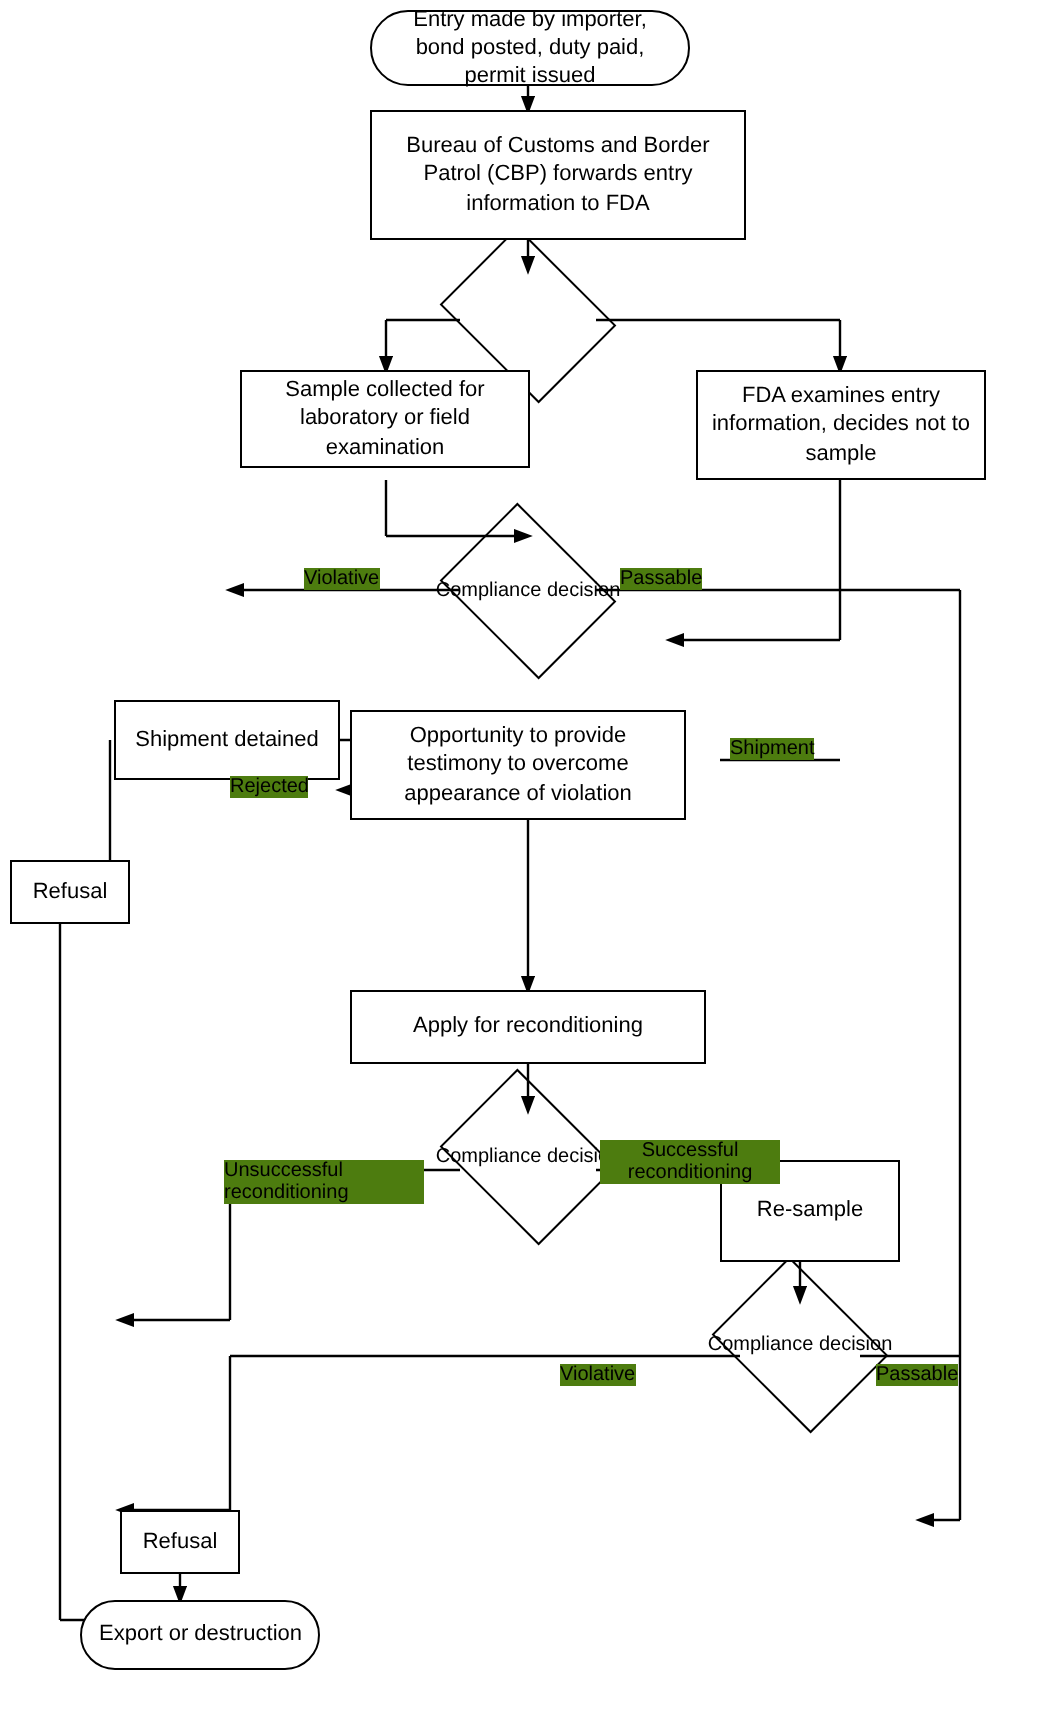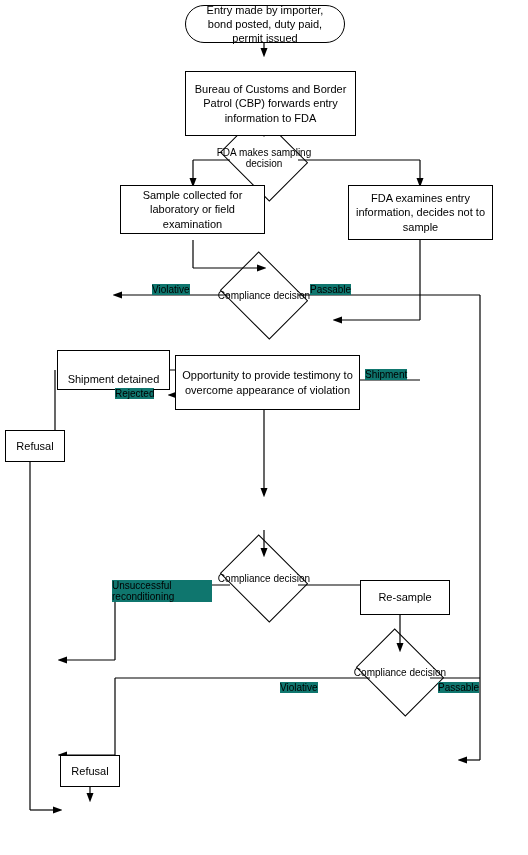--- a/index.html
+++ b/index.html
@@ -46,21 +46,21 @@
       display: flex;
       align-items: center;
       justify-content: center;
       text-align: center;
       transform: none;
       z-index: 2;
     }
     .arrow-label {
       position: absolute;
       font-size: 10px;
-      background: #0f766e;
+      background: #4d7c0f;
       z-index: 3;
     }
     svg.arrows {
       position: absolute;
       top: 0; left: 0;
       width: 528px;
       height: 855px;
       pointer-events: none;
       z-index: 1;
     }
@@ -131,28 +131,25 @@
       <marker id="arr" markerWidth="8" markerHeight="8" refX="6" refY="3" orient="auto">
         <path d="M0,0 L0,6 L8,3 z" fill="#000"></path>
       </marker>
     </defs>
   </svg>
 
   <div class="node rounded" style="left:185px;top:5px;width:160px;height:38px;padding:4px 8px;">
     <span>Entry made by importer, bond posted, duty paid, permit issued</span>
   </div>
 
-  <div class="node rect" style="left:185px;top:55px;width:171px;height:65px;padding:4px 8px;margin-top:16px;">
+  <div class="node rect" style="left:185px;top:55px;width:188px;height:65px;padding:4px 8px;">
     <span>Bureau of Customs and Border Patrol (CBP) forwards entry information to FDA</span>
   </div>
 
   <div class="diamond" style="left:229px;top:130px;width:70px;height:55px;"></div>
-  <div class="diamond-label" style="left:210px;top:130px;width:108px;height:55px;font-size:10px;">
-    <span>FDA makes sampling decision</span>
-  </div>
 
   <div class="node rect" style="left:120px;top:185px;width:145px;height:49px;padding:4px 6px;">
     <span>Sample collected for laboratory or field examination</span>
   </div>
 
   <div class="node rect" style="left:348px;top:185px;width:145px;height:55px;padding:4px 6px;">
     <span>FDA examines entry information, decides not to sample</span>
   </div>
 
   <div class="diamond" style="left:229px;top:268px;width:70px;height:55px;"></div>
@@ -161,66 +158,75 @@
   </div>
 
   <div class="arrow-label" style="left:152px;top:284px;">
     <span>Violative</span>
   </div>
 
   <div class="arrow-label" style="left:310px;top:284px;">
     <span>Passable</span>
   </div>
 
-  <div class="node rect" style="left:57px;top:350px;width:113px;height:40px;padding:3px 5px;align-items:flex-end;">
+  <div class="node rect" style="left:57px;top:350px;width:113px;height:40px;padding:3px 5px;">
     <span>Shipment detained</span>
   </div>
 
-  <div class="node rect" style="left:175px;top:355px;width:185px;height:55px;padding:4px 6px;">
+  <div class="node rect" style="left:175px;top:355px;width:168px;height:55px;padding:4px 6px;">
     <span>Opportunity to provide testimony to overcome appearance of violation</span>
   </div>
 
   <div class="arrow-label" style="left:115px;top:388px;">
     <span>Rejected</span>
   </div>
 
   <div class="arrow-label" style="left:365px;top:369px;">
     <span>Shipment</span>
   </div>
 
   <div class="node rect" style="left:5px;top:430px;width:60px;height:32px;padding:3px;">
     <span>Refusal</span>
   </div>
 
+  <div class="node rect" style="left:175px;top:495px;width:178px;height:37px;padding:3px 6px;">
+    <span>Apply for reconditioning</span>
+  </div>
 
   <div class="diamond" style="left:229px;top:551px;width:70px;height:55px;"></div>
   <div class="diamond-label" style="left:210px;top:551px;width:108px;height:55px;font-size:10px;">
     <span>Compliance decision</span>
   </div>
 
   <div class="arrow-label" style="left:112px;top:580px;width:100px;text-align:left;">
     <span>Unsuccessful reconditioning</span>
   </div>
 
-
-  <div class="node rect" style="left:360px;top:580px;width:90px;height:35px;padding:3px 5px;">
+  <div class="arrow-label" style="left:300px;top:570px;width:90px;text-align:center;">
+    <span>Successful reconditioning</span>
+  </div>
+
+  <div class="node rect" style="left:360px;top:580px;width:90px;height:51px;padding:3px 5px;">
     <span>Re-sample</span>
   </div>
 
   <div class="diamond" style="left:365px;top:645px;width:70px;height:55px;"></div>
   <div class="diamond-label" style="left:346px;top:645px;width:108px;height:55px;font-size:10px;">
     <span>Compliance decision</span>
   </div>
 
   <div class="arrow-label" style="left:280px;top:682px;">
     <span>Violative</span>
   </div>
 
   <div class="arrow-label" style="left:438px;top:682px;">
     <span>Passable</span>
   </div>
 
   <div class="node rect" style="left:60px;top:755px;width:60px;height:32px;padding:3px;">
     <span>Refusal</span>
   </div>
 
+  <div class="node rounded" style="left:40px;top:800px;width:120px;height:35px;padding:3px 8px;">
+    <span>Export or destruction</span>
+  </div>
 
 </div>
 
 </body></html>

